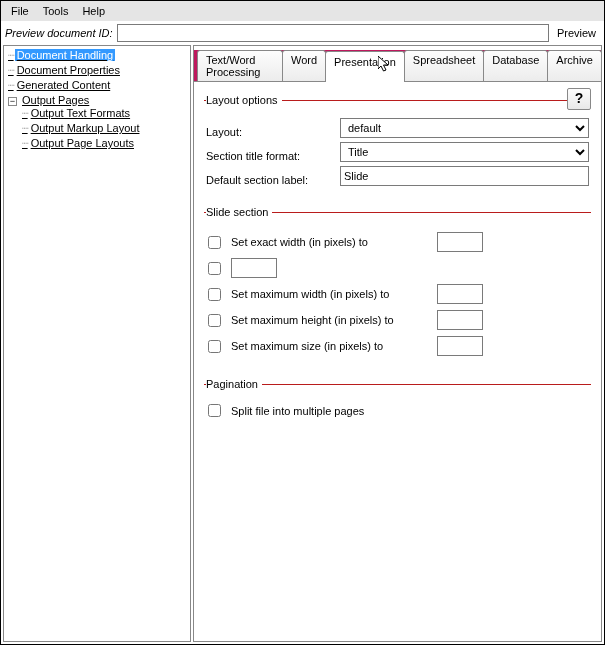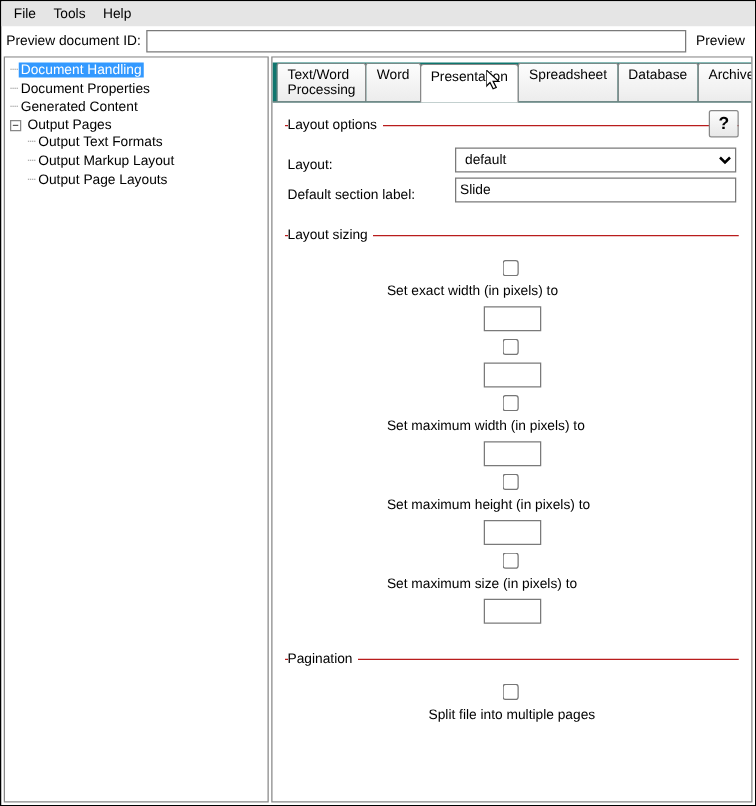--- a/index.html
+++ b/index.html
@@ -23,41 +23,42 @@
     gap: 2px;
   }
   .menubar span { padding: 2px 6px; cursor: default; }
   .toolbar-row {
     display: flex;
     align-items: center;
     padding: 3px 4px;
     gap: 4px;
     border-bottom: 0;
   }
-  .toolbar-row label { white-space: nowrap; }
+  .toolbar-row label { white-space: nowrap; font-style: italic; }
   .toolbar-row input[type=text] {
     flex: 1;
     height: 18px;
     border: 1px solid #7a7a7a;
     padding: 0 3px;
     font: inherit;
   }
   .main {
     flex: 1;
     display: flex;
     overflow: hidden;
     padding: 0 2px 2px 2px;
     gap: 2px;
   }
   .tree-pane {
-    width: 212px;
+    width: 188px;
     border: 1px solid #888;
     background: #fff;
     padding: 2px 0;
     overflow: auto;
+    text-decoration: underline;
   }
   .tree ul { list-style: none; margin: 0; padding-left: 14px; }
   .tree > ul { padding-left: 4px; }
   .tree li { position: relative; padding: 1px 0; white-space: nowrap; }
   .tree .joint {
     display: inline-block;
     width: 9px; height: 9px;
     border: 1px solid #888;
     line-height: 7px;
     text-align: center;
@@ -75,21 +76,21 @@
     background: #fff;
     display: flex;
     flex-direction: column;
     overflow: hidden;
   }
   .tabstrip {
     display: flex;
     border-bottom: 1px solid #888;
     margin-top: 4px;
     padding-left: 3px;
-    background: #0f766e;
+    background: #be185d;
   }
   .tab {
     border: 1px solid #888;
     border-bottom: none;
     padding: 3px 8px;
     margin-right: -1px;
     background: linear-gradient(#fdfdfd,#ececec);
     border-radius: 3px 3px 0 0;
     position: relative;
     cursor: default;
@@ -139,21 +140,20 @@
     border: 1px solid #7a7a7a;
     font: inherit;
     background: #fff;
     padding: 0 3px;
   }
   .chk-row {
     display: flex;
     align-items: center;
     margin: 6px 0;
     gap: 6px;
-    flex-direction: column;
   }
   .chk-row input[type=checkbox] { margin: 0 4px 0 2px; }
   .chk-row .chk-lbl { width: 200px; }
   .chk-row .numbox {
     width: 46px;
     height: 20px;
     border: 1px solid #7a7a7a;
     background: #fff;
   }
   .cursor-arrow {
@@ -215,27 +215,31 @@
     <div class="tab-panel">
       <div class="help-btn">?</div>
 
       <fieldset>
         <legend>Layout options</legend>
         <div class="form-row">
           <span class="lbl-col">Layout:</span>
           <select><option>default</option></select>
         </div>
         <div class="form-row">
+          <span class="lbl-col">Section title format:</span>
+          <select><option>Title</option></select>
+        </div>
+        <div class="form-row">
           <span class="lbl-col">Default section label:</span>
           <input type="text" class="wide" value="Slide" style="">
         </div>
       </fieldset>
 
       <fieldset>
-        <legend>Layout sizing</legend>
+        <legend>Slide section</legend>
         <div class="chk-row">
           <input type="checkbox" style="">
           <span class="chk-lbl">Set exact width (in pixels) to</span>
           <input class="numbox" style="">
         </div>
         <div class="chk-row">
           <input type="checkbox" style="">
           <input class="numbox" style="">
         </div>
         <div class="chk-row">

